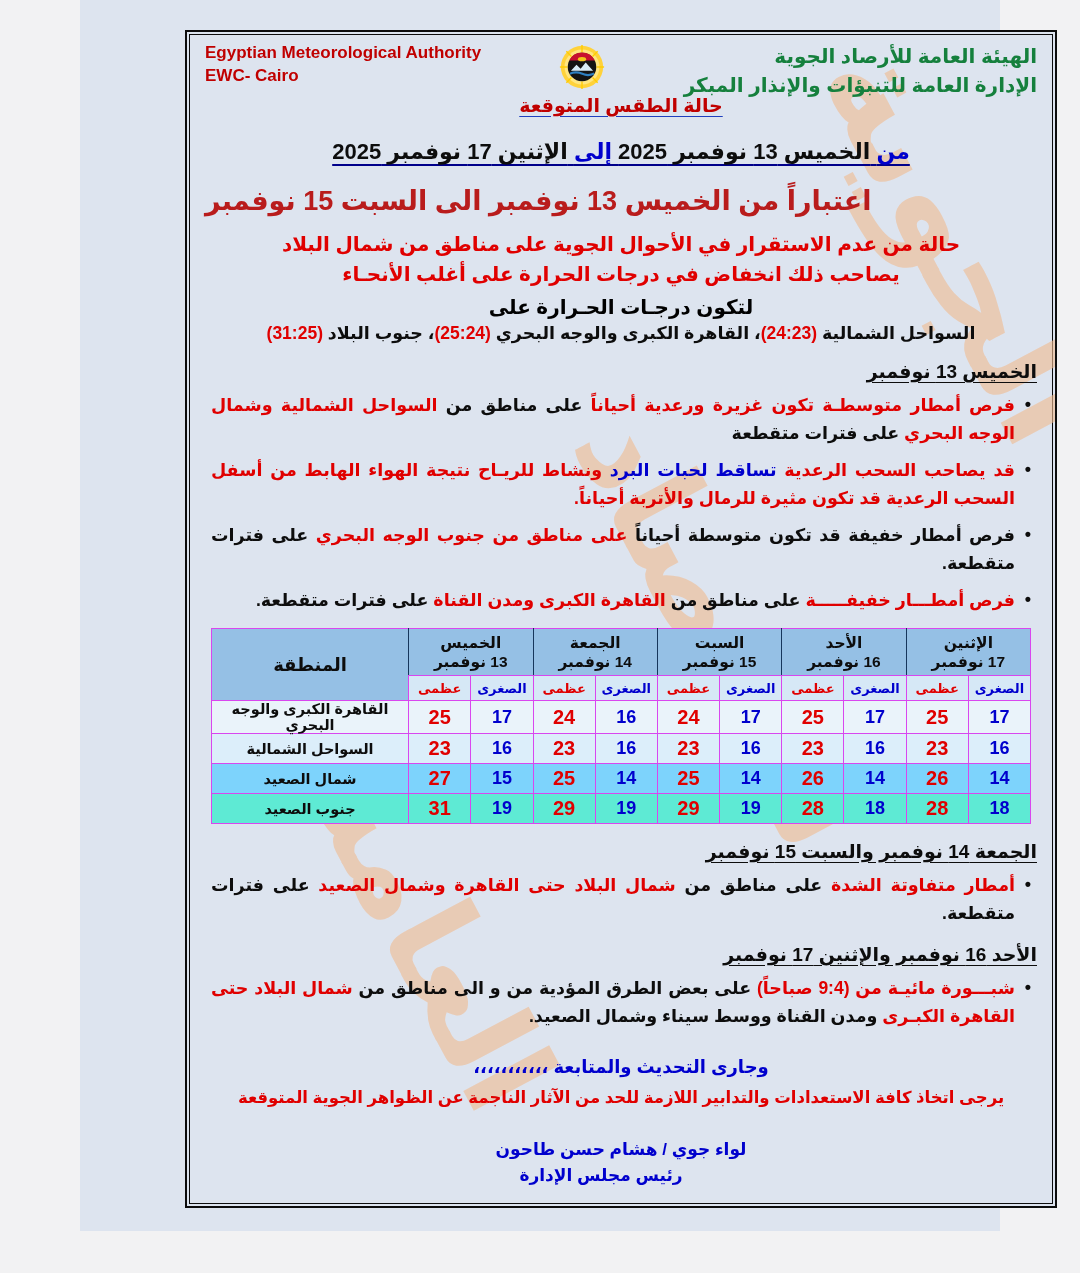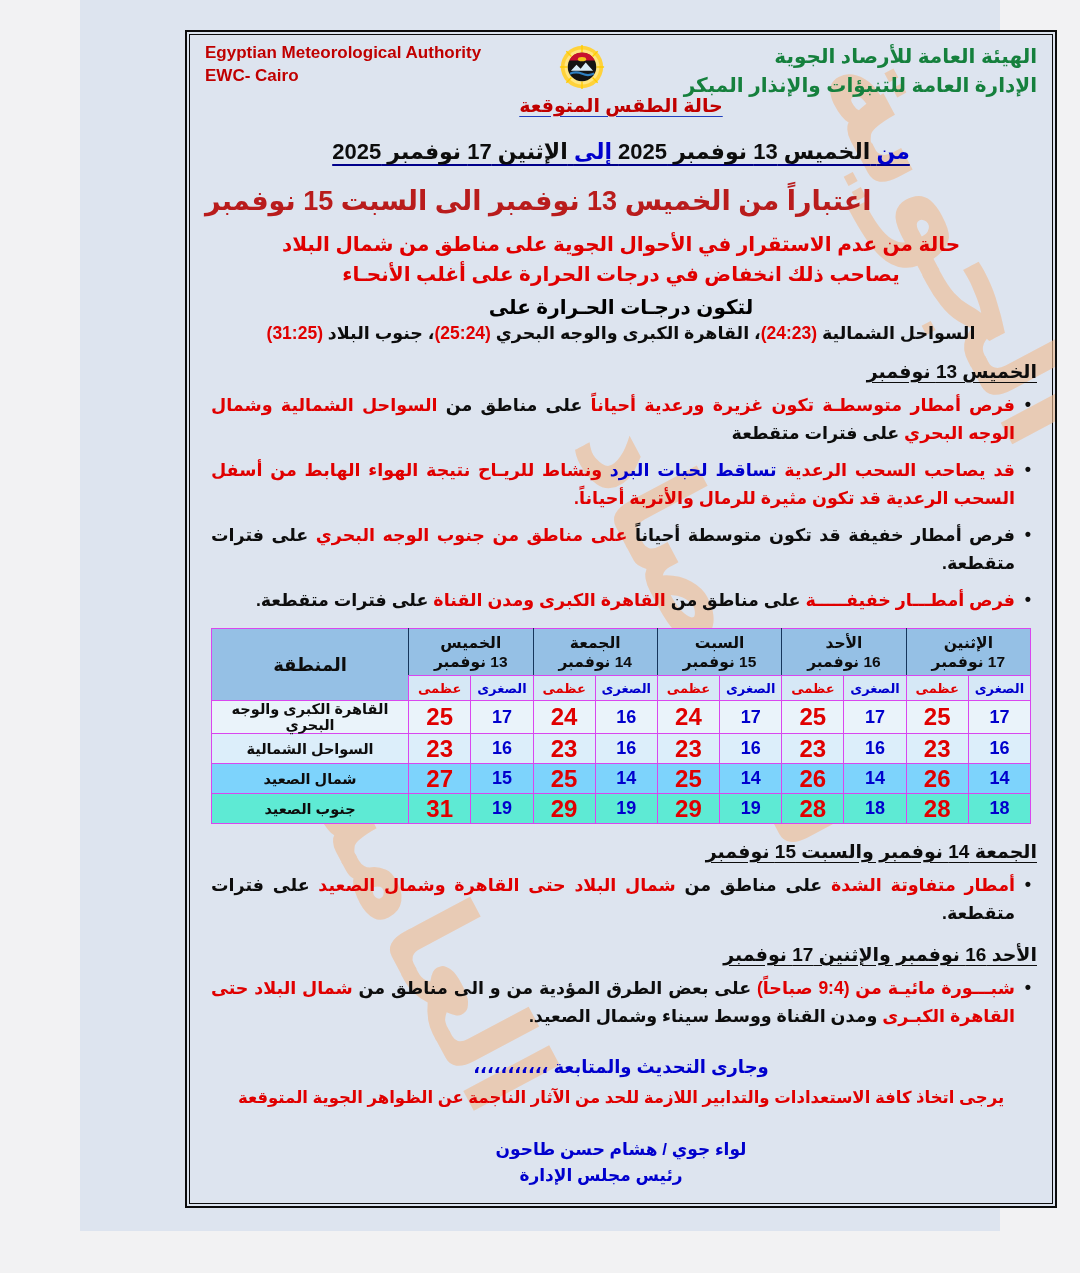--- a/index.html
+++ b/index.html
@@ -115,21 +115,21 @@
   .th-day{
     background:#95c0e5;color:#0d0d0d;font-weight:bold;font-size:15.5px;
     height:46px;line-height:1.25;border-left:1px solid #16365c !important;
   }
   .th-region{
     background:#95c0e5;color:#0d0d0d;font-weight:bold;font-size:18px;
     width:196px;
   }
   .th-max{background:#d6e8f6;color:#e00000;font-weight:bold;font-size:13px;height:24px;}
   .th-min{background:#d6e8f6;color:#0000cd;font-weight:bold;font-size:13px;height:24px;}
-  td.vmax{color:#e00000;font-weight:bold;font-size:24px;height:29px;}
+  td.vmax{color:#e00000;font-weight:bold;font-size:20px;height:29px;}
   td.vmin{color:#0000cd;font-weight:bold;font-size:18px;height:29px;}
   td.region{
     color:#0d0d0d;font-weight:bold;font-size:14.5px;text-align:center;
   }
   tr.r0 td{background:#eaf3fa;}
   tr.r1 td{background:#dceefa;}
   tr.r2 td{background:#7dd3fc;}
   tr.r3 td{background:#5eead4;}
 
   

